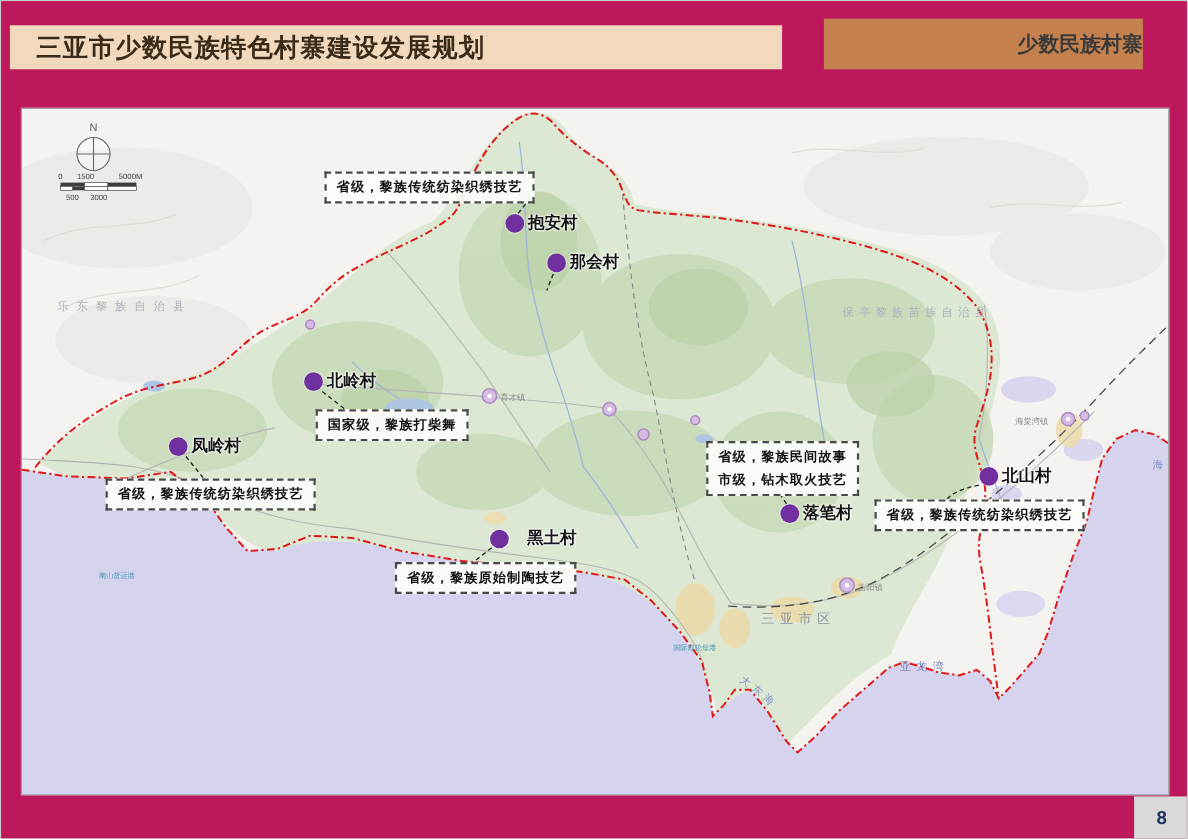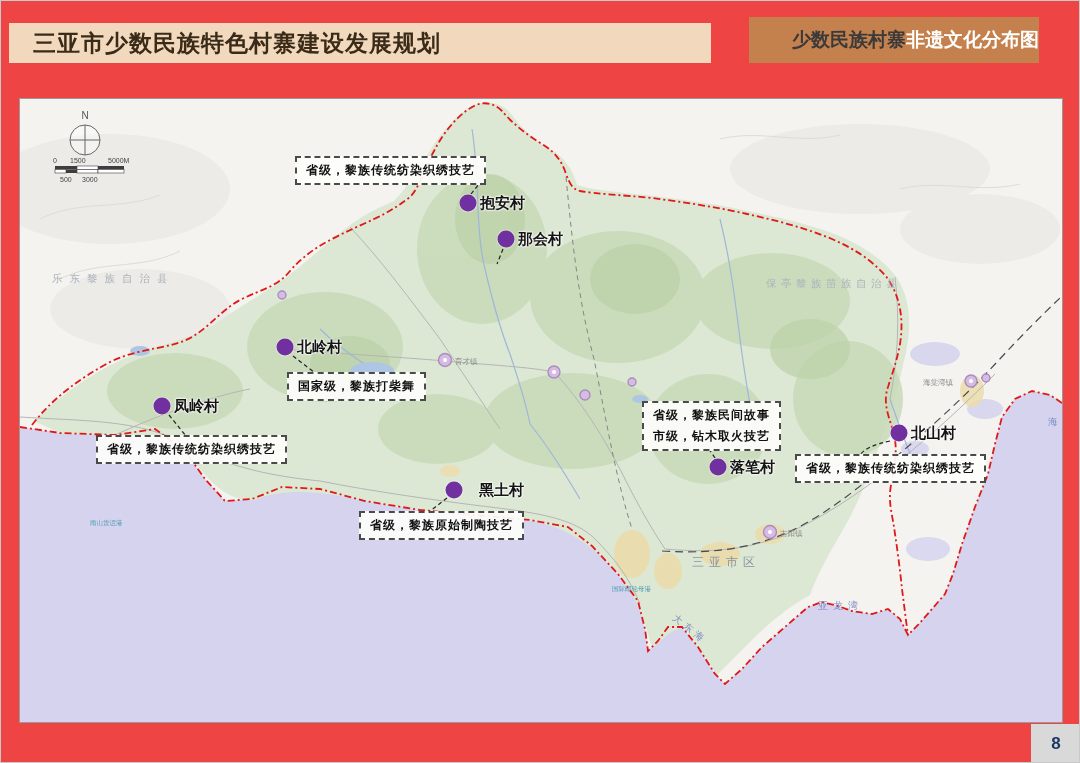--- a/index.html
+++ b/index.html
@@ -1,18 +1,18 @@
 <!DOCTYPE html>
 <html><head>
 <meta charset="utf-8">
 <style>
   html,body { margin:0; padding:0; background:#ffffff; }
   * { box-sizing:border-box; }
   .slide {
-    position:relative; width:1080px; height:763px; background:#ef4444;
+    position:relative; width:1080px; height:763px; background:#be185d;
     font-family:"Liberation Sans", sans-serif; overflow:hidden;
     border:1px solid #c9c9c9;
   }
   
   .hdr-left {
     position:absolute; left:8px; top:22px; width:702px; height:40px;
     background:#f2d9bd; display:flex; align-items:center; padding-left:24px;
   }
   .hdr-left .t {
     font-size:23px; font-weight:bold; color:#3a2a18; letter-spacing:1px;
@@ -56,21 +56,20 @@
 </head>
 <body>
 
 <div class="slide">
 
   <div class="hdr-left">
     <div class="t">三亚市少数民族特色村寨建设发展规划</div>
   </div>
   <div class="hdr-right">
     <span class="p">少数民族村寨</span>
-      <span class="h">非遗文化分布图</span>
   </div>
 
   <div class="map">
     <svg width="1042" height="623" viewBox="0 0 1042 623">
 
       <g fill="#ecebe7">
         <ellipse cx="90" cy="90" rx="120" ry="55"></ellipse>
         <ellipse cx="840" cy="70" rx="130" ry="45"></ellipse>
         <ellipse cx="960" cy="130" rx="80" ry="35"></ellipse>
         <ellipse cx="120" cy="210" rx="90" ry="40"></ellipse>

